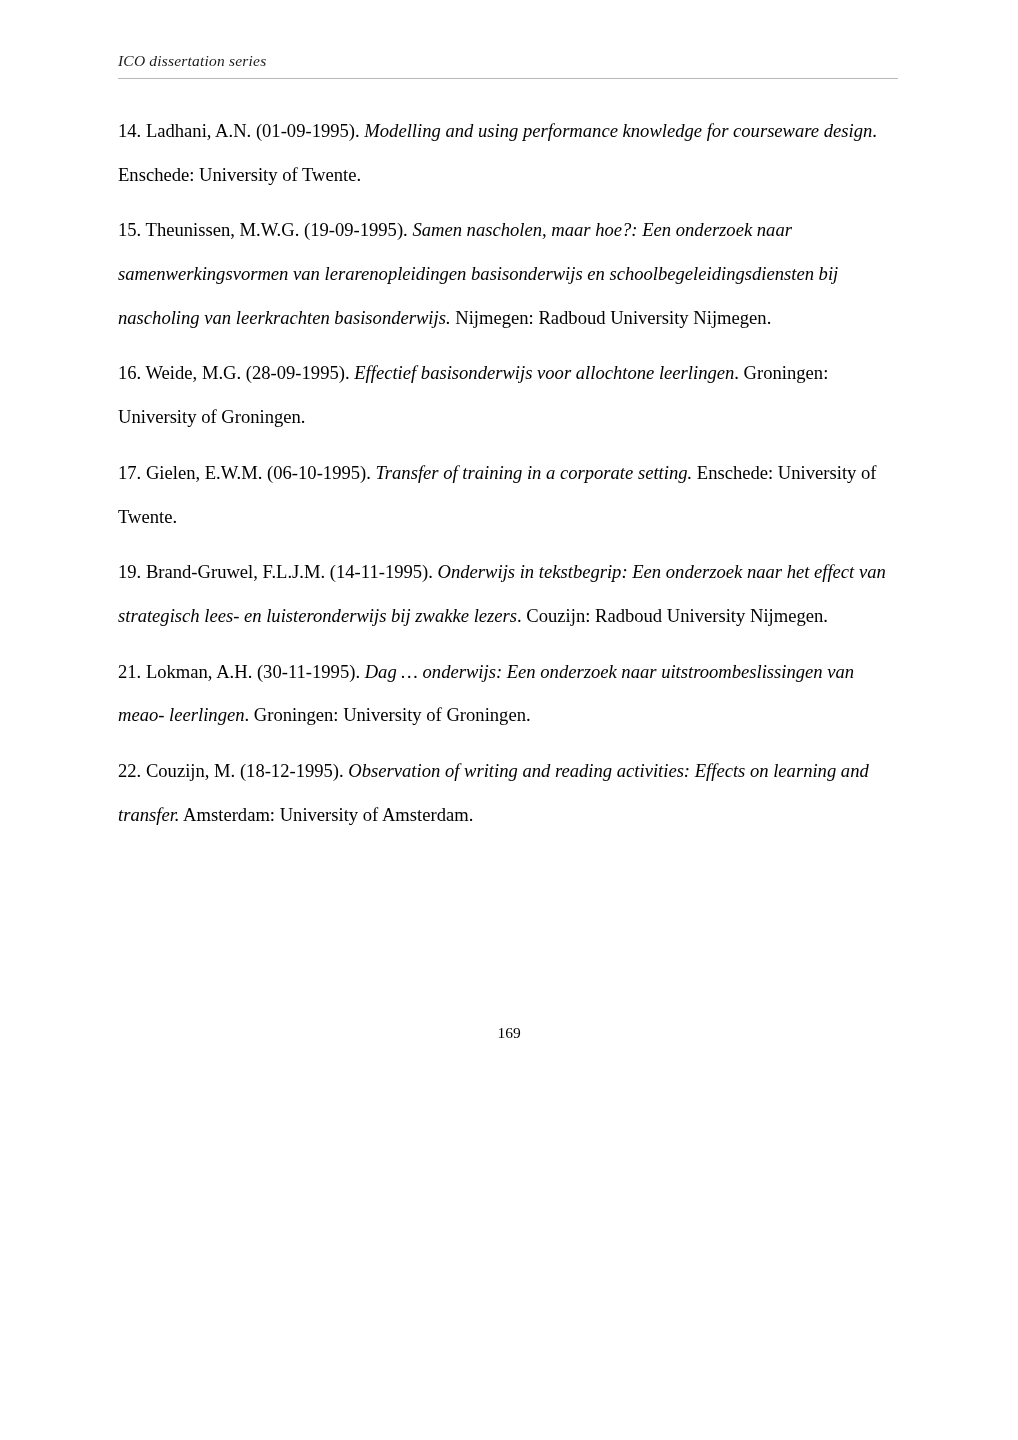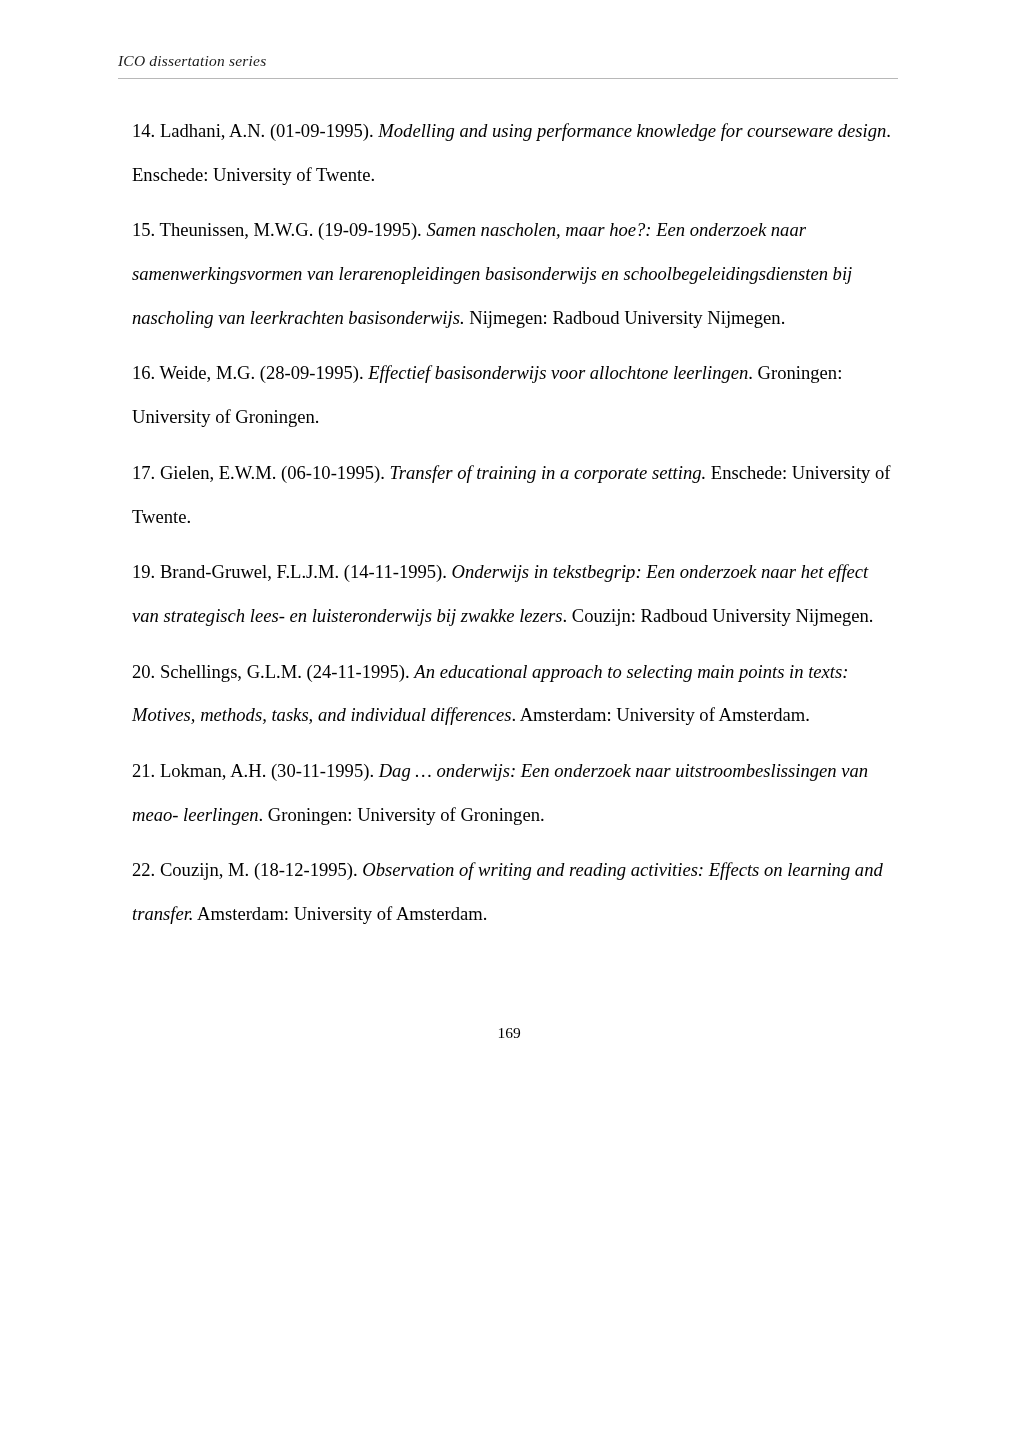--- a/index.html
+++ b/index.html
@@ -34,21 +34,21 @@
     border-top: 1px solid #b8b8b8;
     margin: 0 0 30px 0;
     width: 100%;
   }
   .entries {
     font-size: 18.6px;
     line-height: 2.35;
     text-align: left;
   }
   .entry {
-    margin: 0 0 12px 14px;
+    margin: 0 0 12px 0;
     text-indent: 0;
   }
   .entry .it {
     font-style: italic;
   }
   .folio {
     position: absolute;
     left: 0;
     right: 0;
     bottom: 82px;
@@ -81,23 +81,20 @@
 
     <p class="entry">
       <span>17. Gielen, E.W.M. (06-10-1995). </span><span class="it">Transfer of training in a corporate setting.</span><span> Enschede: University of Twente.</span>
     </p>
 
 
     <p class="entry">
       <span>19. Brand-Gruwel, F.L.J.M. (14-11-1995). </span><span class="it">Onderwijs in tekstbegrip: Een onderzoek naar het effect van strategisch lees- en luisteronderwijs bij zwakke lezers</span><span>. Couzijn: Radboud University Nijmegen.</span>
     </p>
 
-    <p class="entry">
-      <span>20. Schellings, G.L.M. (24-11-1995). </span><span class="it">An educational approach to selecting main points in texts: Motives, methods, tasks, and individual differences</span><span>. Amsterdam: University of Amsterdam.</span>
-    </p>
 
     <p class="entry">
       <span>21. Lokman, A.H. (30-11-1995). </span><span class="it">Dag … onderwijs: Een onderzoek naar uitstroombeslissingen van meao- leerlingen</span><span>. Groningen: University of Groningen.</span>
     </p>
 
     <p class="entry">
       <span>22. Couzijn, M. (18-12-1995). </span><span class="it">Observation of writing and reading activities: Effects on learning and transfer.</span><span> Amsterdam: University of Amsterdam.</span>
     </p>
 
 

